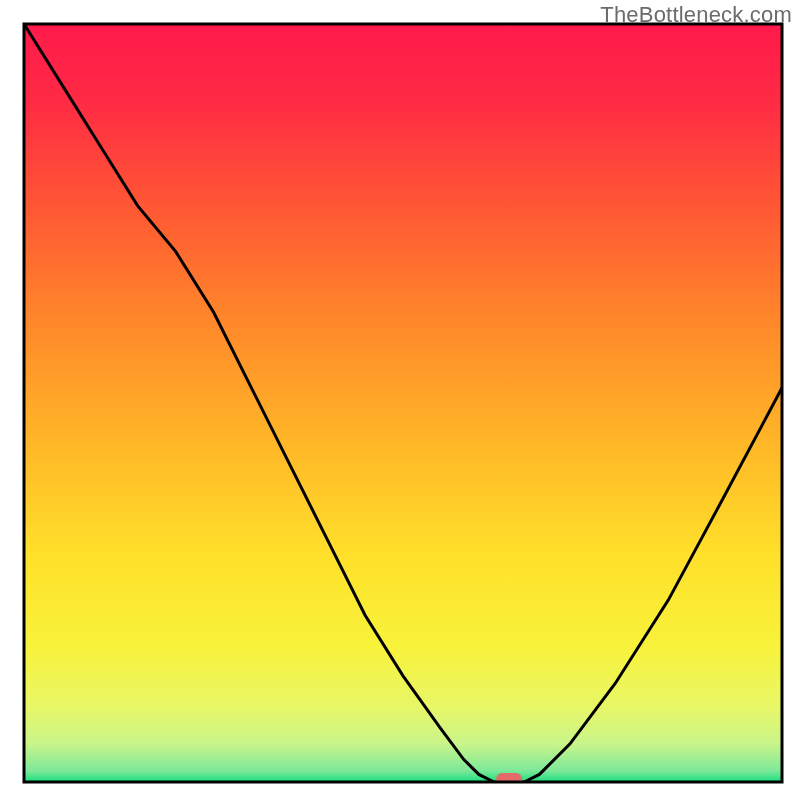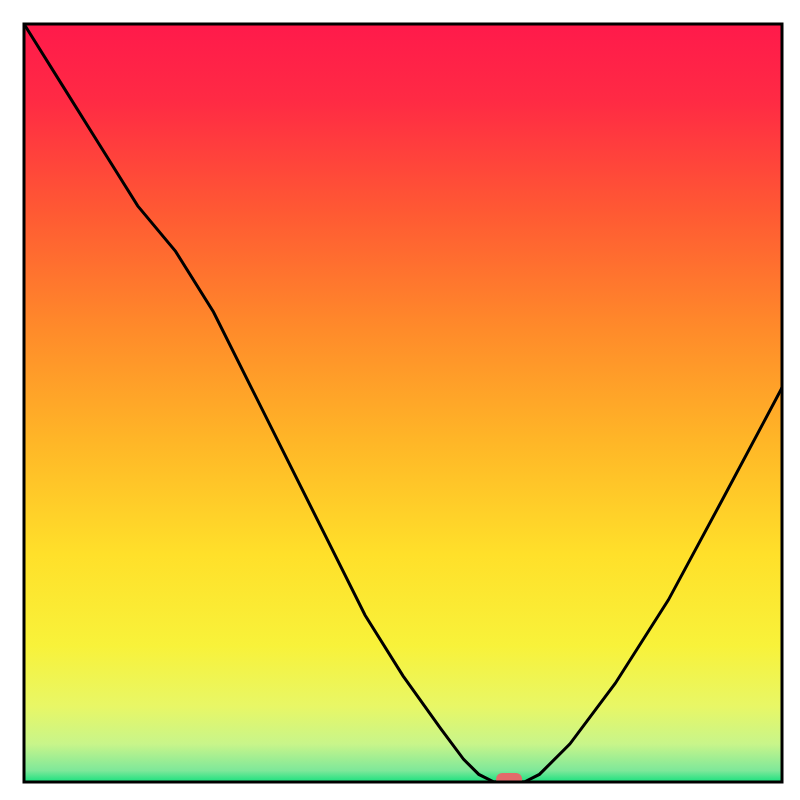--- a/index.html
+++ b/index.html
@@ -26,20 +26,21 @@
     z-index: 10;
   }
   svg {
     display: block;
   }
 </style>
 </head>
 <body>
 
 <div class="chart-container">
+  <div class="watermark">TheBottleneck.com</div>
   <svg id="chart-svg" width="800" height="800" viewBox="0 0 800 800">
     <defs>
       <linearGradient id="bg-grad" x1="0" y1="0" x2="0" y2="1">
           <stop offset="0%" stop-color="#ff1a4b"></stop>
           <stop offset="10%" stop-color="#ff2a44"></stop>
           <stop offset="25%" stop-color="#ff5a33"></stop>
           <stop offset="40%" stop-color="#ff8a2a"></stop>
           <stop offset="55.00000000000001%" stop-color="#ffb627"></stop>
           <stop offset="70%" stop-color="#ffe02a"></stop>
           <stop offset="82%" stop-color="#f8f23a"></stop>

